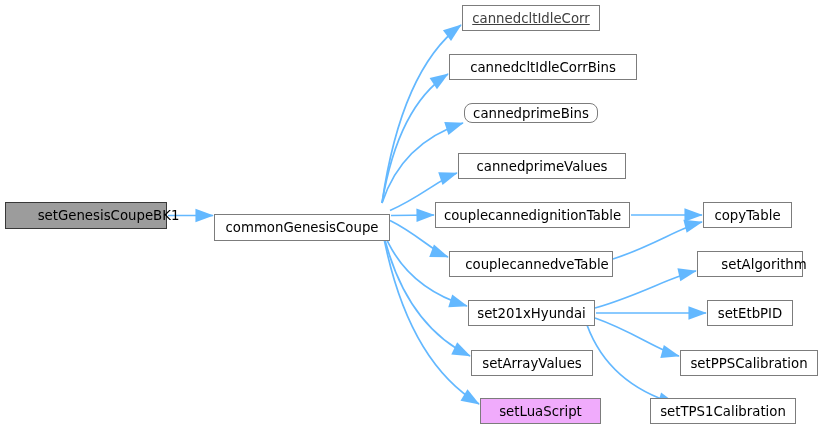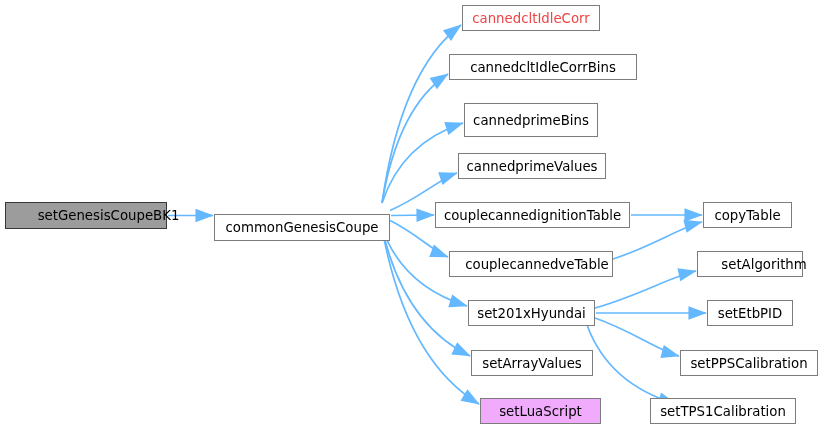--- a/index.html
+++ b/index.html
@@ -76,30 +76,30 @@
         <path class="edge" d="M 587 325 C 603.02 368.45, 635.95 392.15, 676 404" stroke="#63b8ff" marker-end="url(#arrowhead)"></path>
       </g>
   </svg>
   <div id="node-layer">
       <div class="node highlight" style="left: 5px; top: 202px; width: 162px; height: 27px; background: rgb(156, 156, 156); border-color: rgb(56, 56, 56); color: rgb(0, 0, 0); padding-left: 45px;">
         <span class="label">setGenesisCoupeBK1</span>
       </div>
       <div class="node" style="left: 214px; top: 214px; width: 176px; height: 27px; background: rgb(255, 255, 255); border-color: rgb(124, 124, 124); color: rgb(0, 0, 0);">
         <span class="label">commonGenesisCoupe</span>
       </div>
-      <div class="node" style="left: 462px; top: 5px; width: 138px; height: 26px; background: rgb(255, 255, 255); border-color: rgb(124, 124, 124); color: #ef4444;">
+      <div class="node" style="left: 462px; top: 5px; width: 138px; height: 26px; background: rgb(255, 255, 255); border-color: rgb(124, 124, 124); color: #404040; text-decoration: underline;">
         <span class="label">cannedcltIdleCorr</span>
       </div>
       <div class="node" style="left: 449px; top: 54px; width: 188px; height: 26px; background: rgb(255, 255, 255); border-color: rgb(124, 124, 124); color: rgb(0, 0, 0);">
         <span class="label">cannedcltIdleCorrBins</span>
       </div>
-      <div class="node" style="left: 464px; top: 103px; width: 134px; height: 34px; background: rgb(255, 255, 255); border-color: rgb(124, 124, 124); color: rgb(0, 0, 0);">
+      <div class="node" style="left: 464px; top: 103px; width: 134px; height: 20px; background: rgb(255, 255, 255); border-color: rgb(124, 124, 124); color: rgb(0, 0, 0); border-radius: 8px;">
         <span class="label">cannedprimeBins</span>
       </div>
-      <div class="node" style="left: 458px; top: 153px; width: 148px; height: 26px; background: rgb(255, 255, 255); border-color: rgb(124, 124, 124); color: rgb(0, 0, 0);">
+      <div class="node" style="left: 458px; top: 153px; width: 168px; height: 26px; background: rgb(255, 255, 255); border-color: rgb(124, 124, 124); color: rgb(0, 0, 0);">
         <span class="label">cannedprimeValues</span>
       </div>
       <div class="node" style="left: 435px; top: 202px; width: 195px; height: 26px; background: rgb(255, 255, 255); border-color: rgb(124, 124, 124); color: rgb(0, 0, 0);">
         <span class="label">couplecannedignitionTable</span>
       </div>
       <div class="node" style="left: 449px; top: 251px; width: 164px; height: 26px; background: rgb(255, 255, 255); border-color: rgb(124, 124, 124); color: rgb(0, 0, 0); padding-left: 12px;">
         <span class="label">couplecannedveTable</span>
       </div>
       <div class="node" style="left: 468px; top: 300px; width: 127px; height: 26px; background: rgb(255, 255, 255); border-color: rgb(124, 124, 124); color: rgb(0, 0, 0);">
         <span class="label">set201xHyundai</span>

